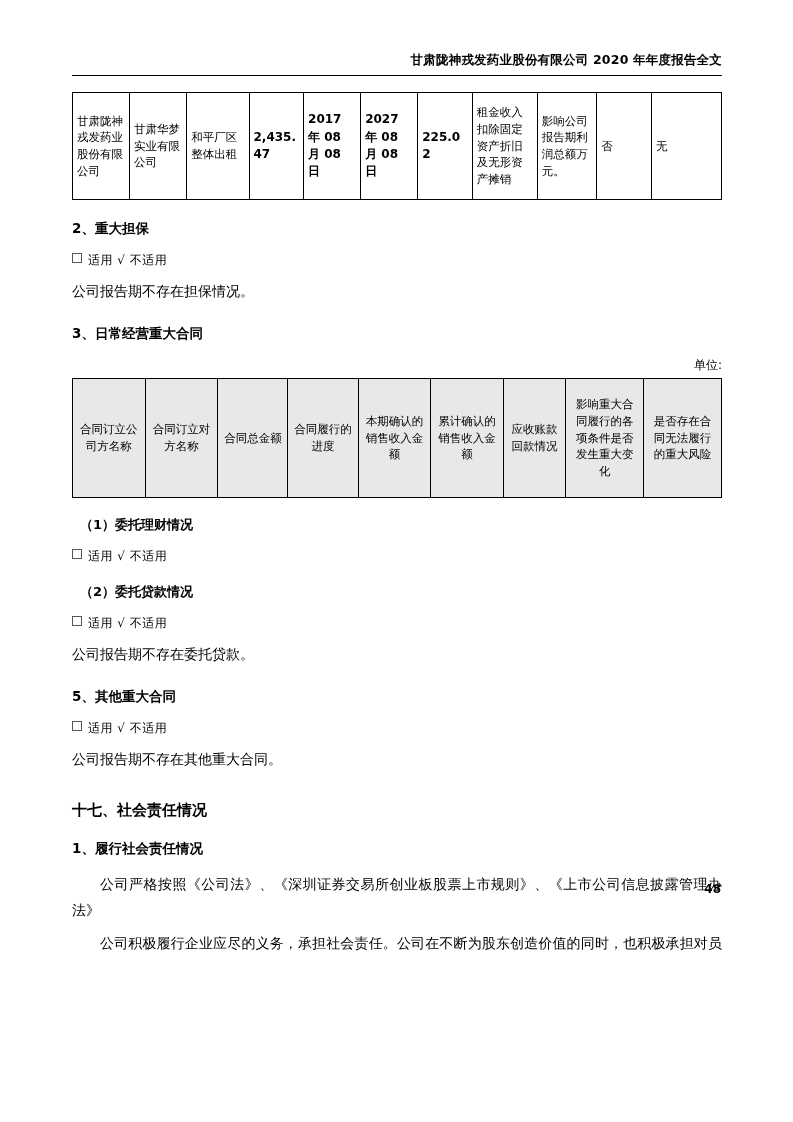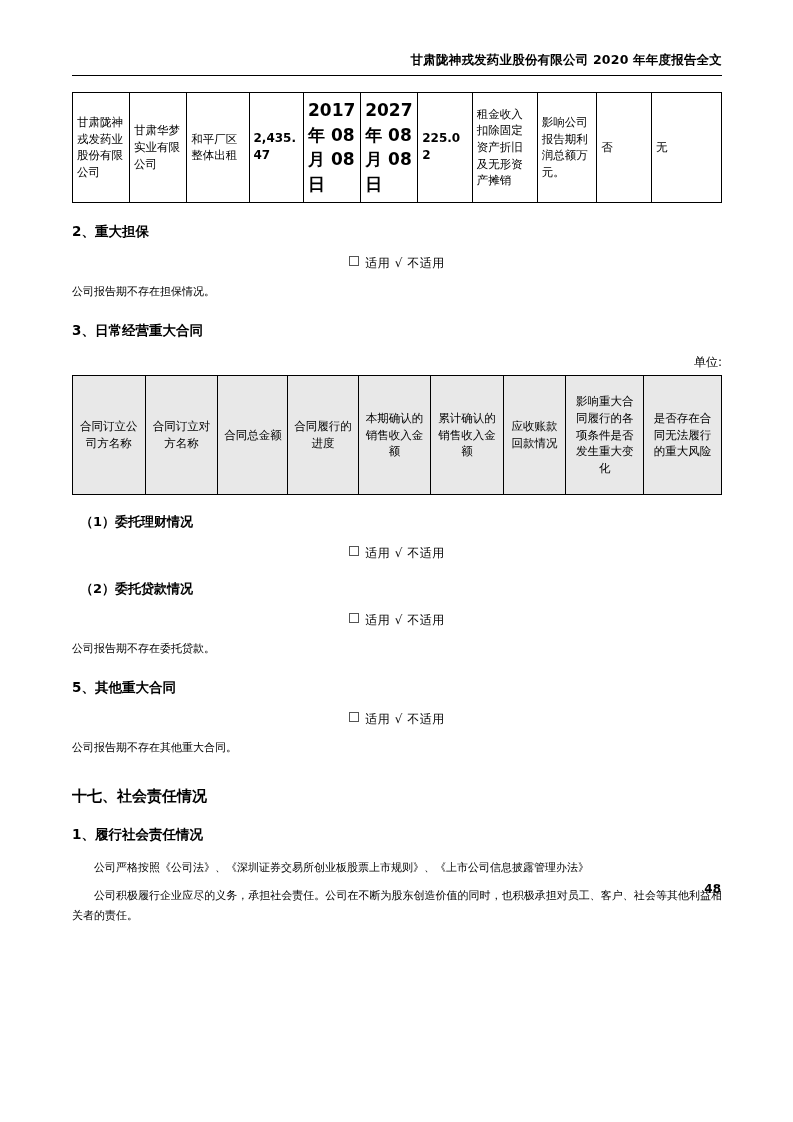--- a/index.html
+++ b/index.html
@@ -55,21 +55,21 @@
     height: 96px;
   }
   .lease-table td.num {
     text-align: left;
     font-weight: bold;
     font-size: 12px;
   }
   .lease-table td.date {
     text-align: left;
     font-weight: bold;
-    font-size: 17px;
+    font-size: 12px;
   }
   .lease-table td.txt {
     text-align: left;
   }
 
   
   .contract-table th {
     background: #e8e8e8;
     font-weight: normal;
     text-align: center;
@@ -97,32 +97,31 @@
   h4.subsec {
     font-size: 13px;
     font-weight: bold;
     margin: 18px 0 14px 0;
     padding-left: 8px;
   }
   .choice {
     font-size: 12px;
     margin: 12px 0 10px 0;
     letter-spacing: 0.5px;
-    text-align: center;
   }
   .choice .box {
     display: inline-block;
     width: 8px;
     height: 8px;
     border: 1px solid #555;
     margin-right: 6px;
     vertical-align: 1px;
   }
   .para {
-    font-size: 11px;
+    font-size: 14px;
     line-height: 1.85;
     margin: 8px 0;
   }
   .para.indent {
     text-indent: 2em;
     text-align: justify;
   }
   .page-number {
     position: absolute;
     right: 72px;

